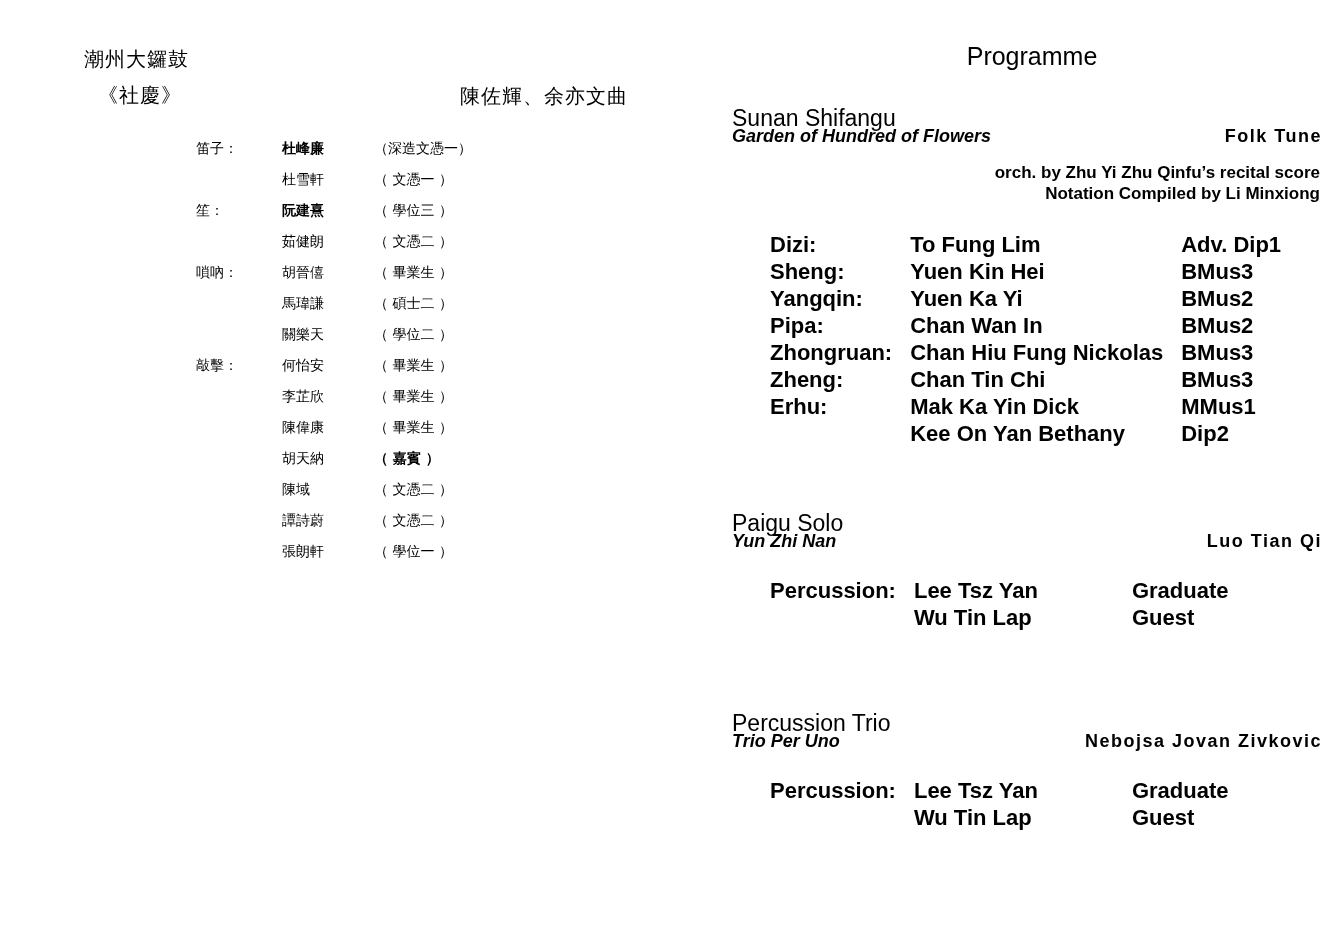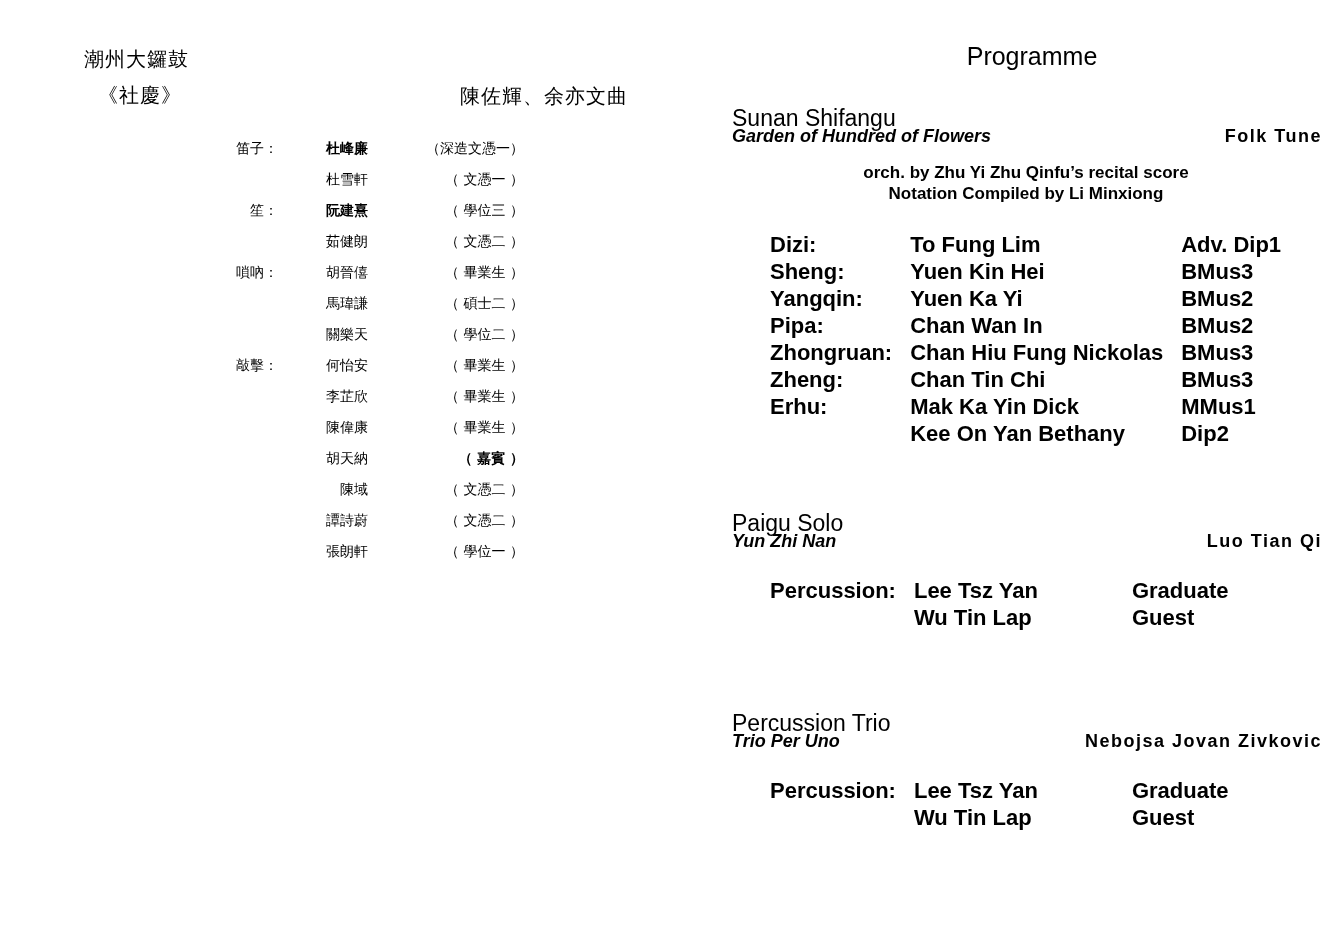--- a/index.html
+++ b/index.html
@@ -21,21 +21,20 @@
     height: 949px;
   }
 
   
   .left-col {
     position: absolute;
     left: 0;
     top: 0;
     width: 690px;
     height: 949px;
-    text-align: right;
   }
   .cn-title {
     position: absolute;
     left: 84px;
     top: 46px;
     font-size: 20px;
     font-family: "DejaVu Sans", "Liberation Sans", sans-serif;
     letter-spacing: 1px;
     white-space: nowrap;
   }
@@ -132,21 +131,21 @@
     position: absolute;
     right: 0;
     top: 21px;
     font-size: 18px;
     font-weight: bold;
     letter-spacing: 1.5px;
     white-space: nowrap;
   }
   .notes {
     margin-top: 12px;
-    text-align: center;
+    text-align: right;
     font-size: 17px;
     font-weight: bold;
     line-height: 1.22;
     padding-right: 2px;
   }
   .players {
     margin-top: 22px;
     border-collapse: collapse;
     font-size: 22px;
     font-weight: bold;

